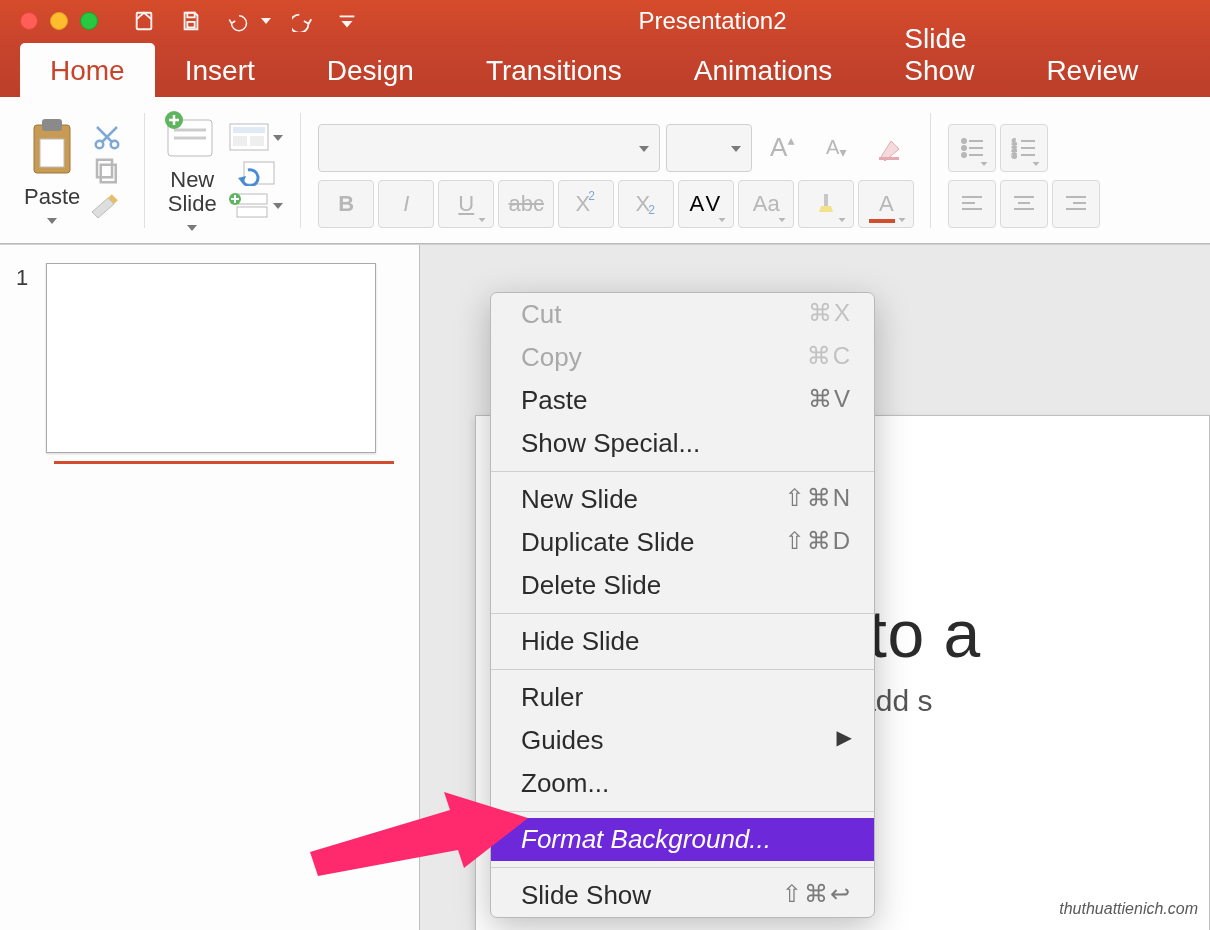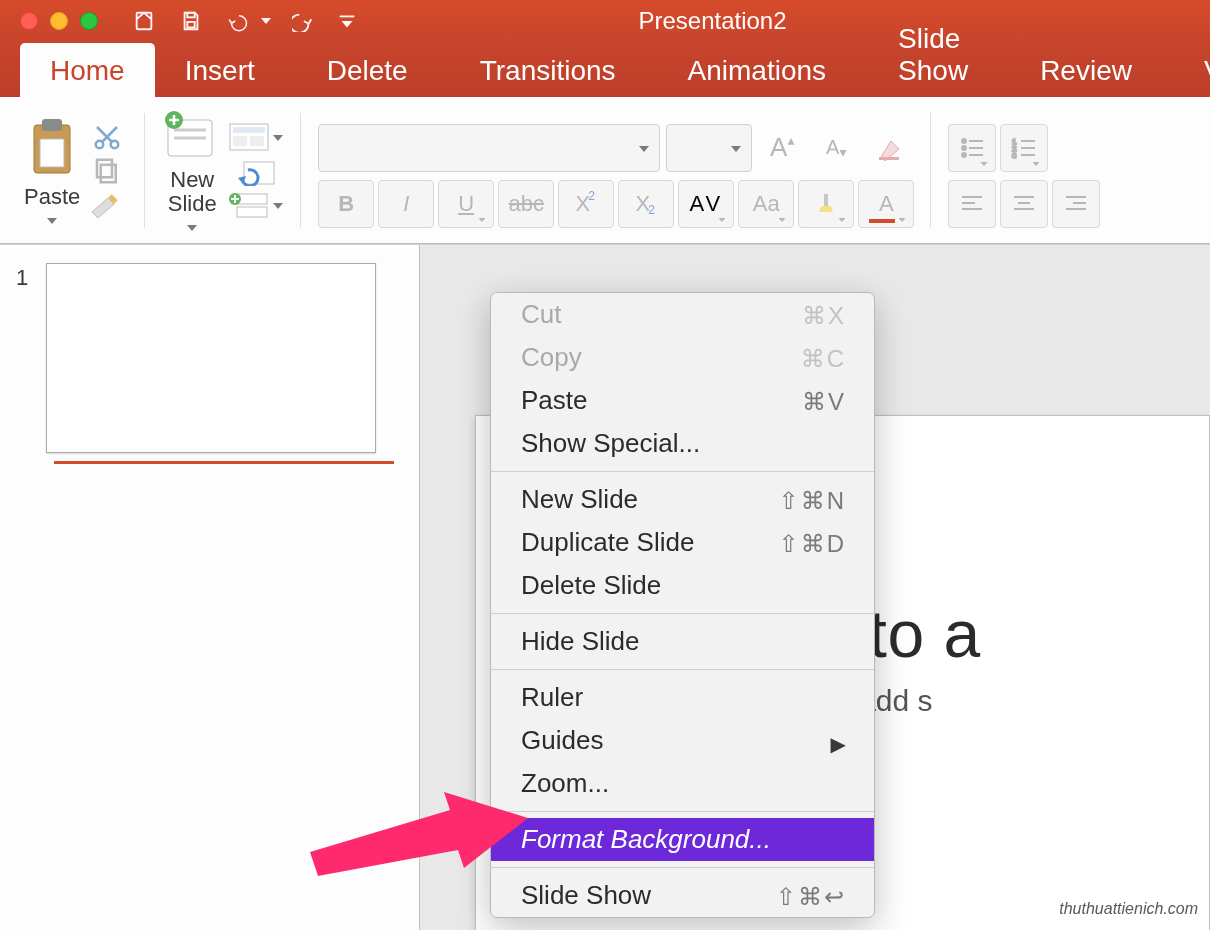--- a/index.html
+++ b/index.html
@@ -51,21 +51,21 @@
   .thumb { width:330px; height:190px; border:1px solid #aaa; background:#fff; box-shadow:0 1px 2px rgba(0,0,0,.15); }
   .thumb-underline { width:340px; height:3px; background:#d14d2d; margin-top:8px; margin-left:38px; }
   .canvas { flex:1; position:relative; background:#e9e9e9; overflow:hidden; }
   .slide { position:absolute; left:55px; top:170px; right:0; height:550px; background:#fff; border:1px solid #bfbfbf; box-shadow:0 3px 8px rgba(0,0,0,.12); padding-top:180px; text-align:center; }
   .slide .ph-title { font-family:"Helvetica Neue", Helvetica, Arial, sans-serif; font-weight:300; font-size:66px; color:#2b2b2b; letter-spacing:.5px; }
   .slide .ph-sub { font-family:"Helvetica Neue", Helvetica, Arial, sans-serif; font-weight:300; font-size:30px; color:#555; margin-top:12px; }
   .watermark { position:absolute; right:12px; bottom:12px; font-style:italic; color:#5a5a5a; font-size:16px; }
 
   
   .ctx { position:absolute; left:490px; top:292px; width:385px; background:#f2f2f2; border:1px solid #b9b9b9; border-radius:7px; box-shadow:0 10px 35px rgba(0,0,0,.25); overflow:hidden; z-index:90; }
-  .ctx-item { display:flex; justify-content:space-between; align-items:flex-end; padding:6px 28px 6px 30px; font-size:26px; color:#2b2b2b; cursor:default; }
+  .ctx-item { display:flex; justify-content:space-between; align-items:flex-start; padding:6px 22px 6px 30px; font-size:26px; color:#2b2b2b; cursor:default; }
   .ctx-item.disabled { color:#a9a9a9; }
   .ctx-item.highlight { background:#6d28d9; color:#fff;font-style:italic; }
   .ctx-item .kb { font-size:24px; color:#7a7a7a; letter-spacing:2px; }
   .ctx-item.disabled .kb { color:#c2c2c2; }
   .ctx-item .arrow { font-size:20px; color:#3a3a3a; }
   .ctx-sep { height:1px; background:#cfcfcf; margin:6px 0; }
 
   
   .anno-arrow { position:absolute; left:300px; top:768px; z-index:95; pointer-events:none; }
 
@@ -114,21 +114,21 @@
           <polygon points="2,12 14,12 8,19"></polygon>
         </svg>
       </span>
   </div>
   <div class="title">Presentation2</div>
 </div>
 
 <div class="tabs">
   <div class="tab active">Home</div>
   <div class="tab">Insert</div>
-  <div class="tab">Delete</div>
+  <div class="tab">Design</div>
   <div class="tab">Transitions</div>
   <div class="tab">Animations</div>
   <div class="tab">Slide Show</div>
   <div class="tab">Review</div>
   <div class="tab">View</div>
 </div>
 
 <div class="ribbon">
 
   <div class="group sep">

